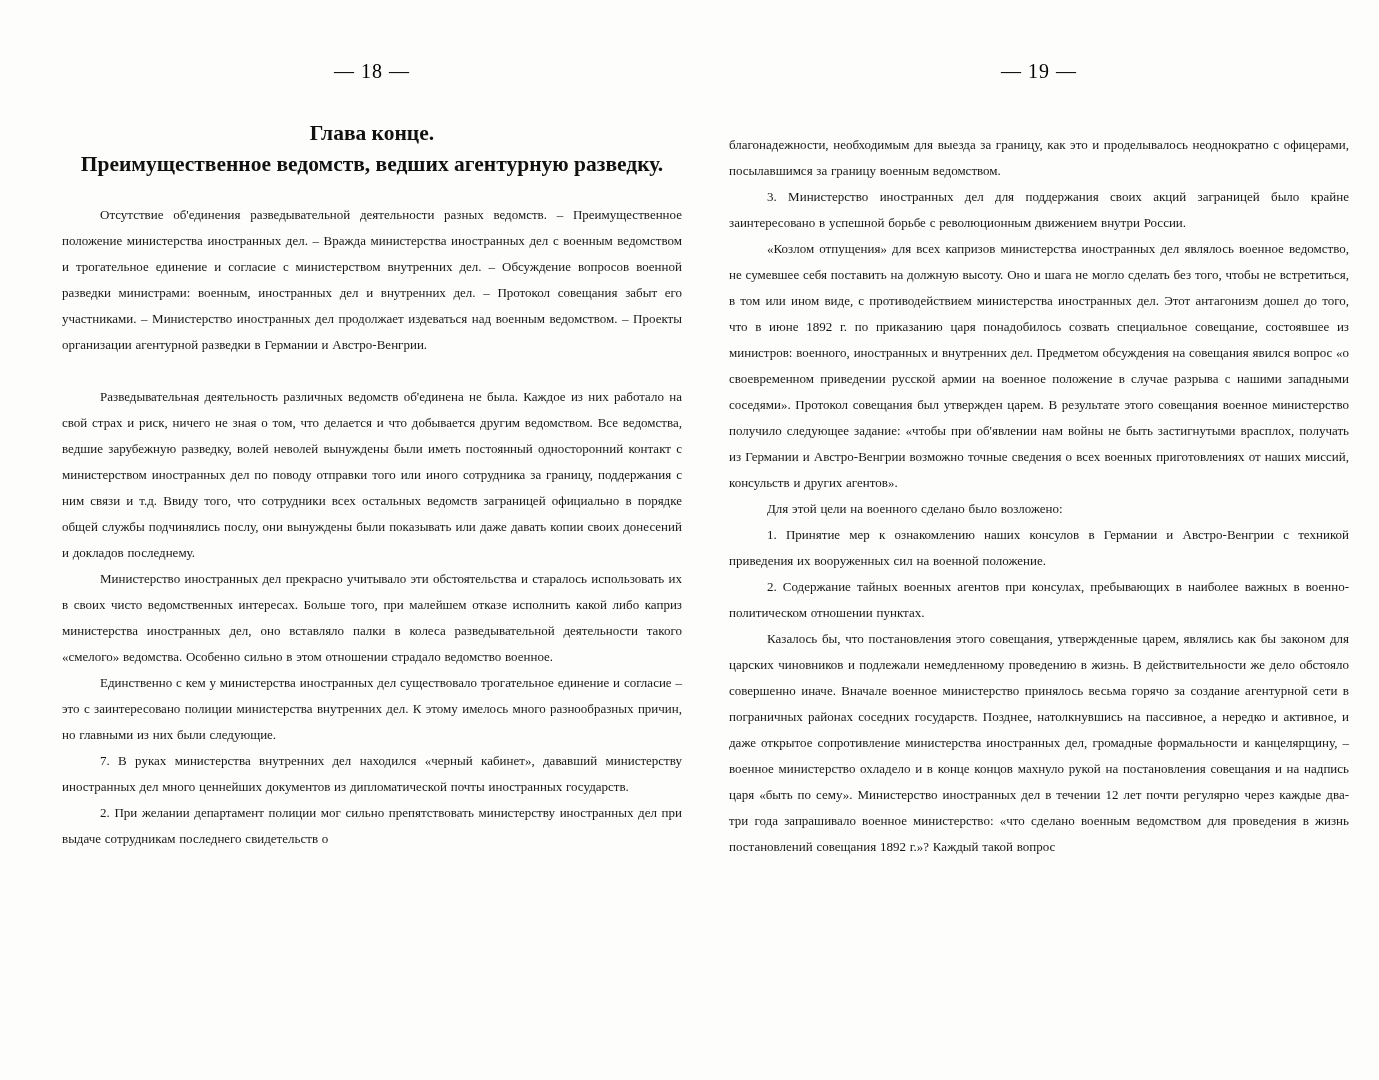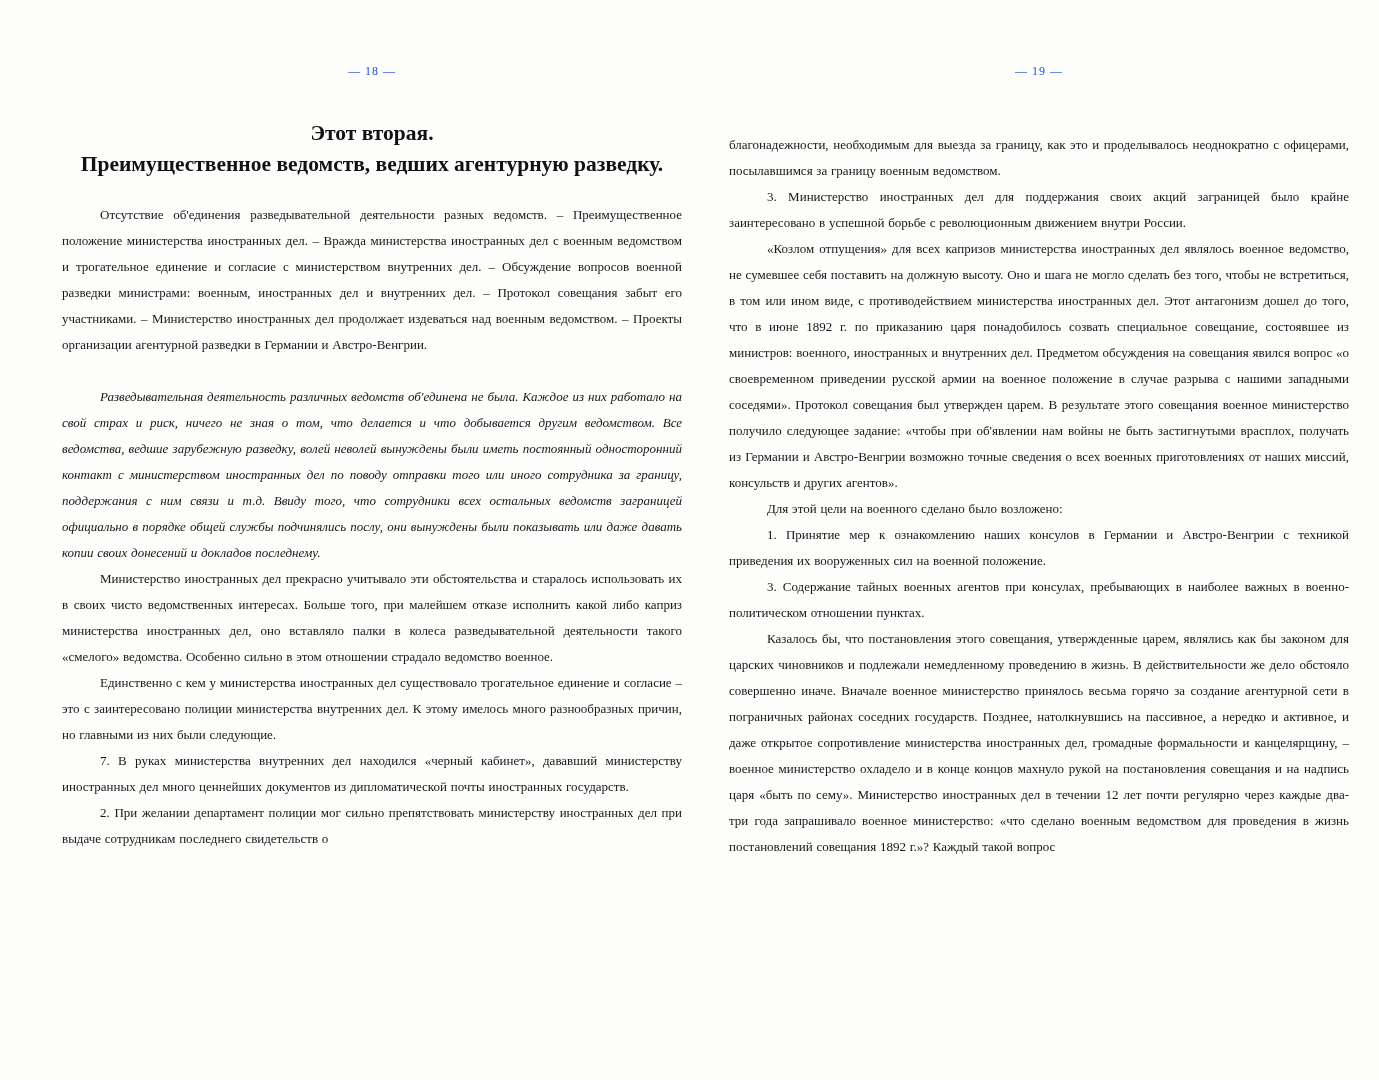--- a/index.html
+++ b/index.html
@@ -18,70 +18,70 @@
   .page {
     position: absolute;
     top: 58px;
     width: 620px;
   }
   #page-left  { left: 62px; }
   #page-right { left: 729px; }
 
   .page-number {
     text-align: center;
-    font-size: 12px;
+    font-size: 20px;
     line-height: 26px;
     letter-spacing: 1px;
     margin-bottom: 34px;
-    color: #1d4ed8;
+    color: #000000;
   }
   #page-right .page-number { margin-bottom: 48px; }
 
   .chapter-title {
     margin: 30px 0 22px 0;
     font-size: 21.5px;
     font-weight: bold;
     line-height: 31px;
     text-align: center;
     color: #111;
   }
 
   p {
     margin: 0;
     font-size: 13px;
     line-height: 26px;
     text-align: justify;
     word-spacing: 0.5px;
   }
   p.indent { text-indent: 38px; }
-  p.gap-top { margin-top: 26px; font-style: italic; }
+  p.gap-top { margin-top: 26px; }
 </style>
 </head>
 <body>
 
 <div class="spread">
 
   <div class="page" id="page-left">
     <div class="page-number">— 18 —</div>
 
-    <h1 class="chapter-title"><span>Этот вторая.</span><br><span>Преимущественное ведомств, ведших агентурную разведку.</span></h1>
+    <h1 class="chapter-title"><span>Глава конце.</span><br><span>Преимущественное ведомств, ведших агентурную разведку.</span></h1>
 
     <p class="indent">Отсутствие об'единения разведывательной деятельности разных ведомств. – Преимущественное положение министерства иностранных дел. – Вражда министерства иностранных дел с военным ведомством и трогательное единение и согласие с министерством внутренних дел. – Обсуждение вопросов военной разведки министрами: военным, иностранных дел и внутренних дел. – Протокол совещания забыт его участниками. – Министерство иностранных дел продолжает издеваться над военным ведомством. – Проекты организации агентурной разведки в Германии и Австро-Венгрии.</p>
     <p class="indent gap-top">Разведывательная деятельность различных ведомств об'единена не была. Каждое из них работало на свой страх и риск, ничего не зная о том, что делается и что добывается другим ведомством. Все ведомства, ведшие зарубежную разведку, волей неволей вынуждены были иметь постоянный односторонний контакт с министерством иностранных дел по поводу отправки того или иного сотрудника за границу, поддержания с ним связи и т.д. Ввиду того, что сотрудники всех остальных ведомств заграницей официально в порядке общей службы подчинялись послу, они вынуждены были показывать или даже давать копии своих донесений и докладов последнему.</p>
     <p class="indent">Министерство иностранных дел прекрасно учитывало эти обстоятельства и старалось использовать их в своих чисто ведомственных интересах. Больше того, при малейшем отказе исполнить какой либо каприз министерства иностранных дел, оно вставляло палки в колеса разведывательной деятельности такого «смелого» ведомства. Особенно сильно в этом отношении страдало ведомство военное.</p>
     <p class="indent">Единственно с кем у министерства иностранных дел существовало трогательное единение и согласие – это с заинтересовано полиции министерства внутренних дел. К этому имелось много разнообразных причин, но главными из них были следующие.</p>
     <p class="indent">7. В руках министерства внутренних дел находился «черный кабинет», дававший министерству иностранных дел много ценнейших документов из дипломатической почты иностранных государств.</p>
     <p class="indent">2. При желании департамент полиции мог сильно препятствовать министерству иностранных дел при выдаче сотрудникам последнего свидетельств о</p>
   </div>
 
   <div class="page" id="page-right">
     <div class="page-number">— 19 —</div>
 
     <p>благонадежности, необходимым для выезда за границу, как это и проделывалось неоднократно с офицерами, посылавшимся за границу военным ведомством.</p>
     <p class="indent">3. Министерство иностранных дел для поддержания своих акций заграницей было крайне заинтересовано в успешной борьбе с революционным движением внутри России.</p>
     <p class="indent">«Козлом отпущения» для всех капризов министерства иностранных дел являлось военное ведомство, не сумевшее себя поставить на должную высоту. Оно и шага не могло сделать без того, чтобы не встретиться, в том или ином виде, с противодействием министерства иностранных дел. Этот антагонизм дошел до того, что в июне 1892 г. по приказанию царя понадобилось созвать специальное совещание, состоявшее из министров: военного, иностранных и внутренних дел. Предметом обсуждения на совещания явился вопрос «о своевременном приведении русской армии на военное положение в случае разрыва с нашими западными соседями». Протокол совещания был утвержден царем. В результате этого совещания военное министерство получило следующее задание: «чтобы при об'явлении нам войны не быть застигнутыми врасплох, получать из Германии и Австро-Венгрии возможно точные сведения о всех военных приготовлениях от наших миссий, консульств и других агентов».</p>
     <p class="indent">Для этой цели на военного сделано было возложено:</p>
     <p class="indent">1. Принятие мер к ознакомлению наших консулов в Германии и Австро-Венгрии с техникой приведения их вооруженных сил на военной положение.</p>
-    <p class="indent">3. Содержание тайных военных агентов при консулах, пребывающих в наиболее важных в военно-политическом отношении пунктах.</p>
+    <p class="indent">2. Содержание тайных военных агентов при консулах, пребывающих в наиболее важных в военно-политическом отношении пунктах.</p>
     <p class="indent">Казалось бы, что постановления этого совещания, утвержденные царем, являлись как бы законом для царских чиновников и подлежали немедленному проведению в жизнь. В действительности же дело обстояло совершенно иначе. Вначале военное министерство принялось весьма горячо за создание агентурной сети в пограничных районах соседних государств. Позднее, натолкнувшись на пассивное, а нередко и активное, и даже открытое  сопротивление министерства иностранных дел, громадные формальности и канцелярщину, – военное министерство охладело и в конце концов махнуло рукой на постановления совещания и на надпись царя «быть по сему». Министерство иностранных дел в течении 12 лет почти регулярно через каждые два-три года запрашивало военное министерство: «что сделано военным ведомством для проведения в жизнь постановлений совещания 1892 г.»? Каждый такой вопрос</p>
   </div>
 
 </div>
 
 </body></html>

